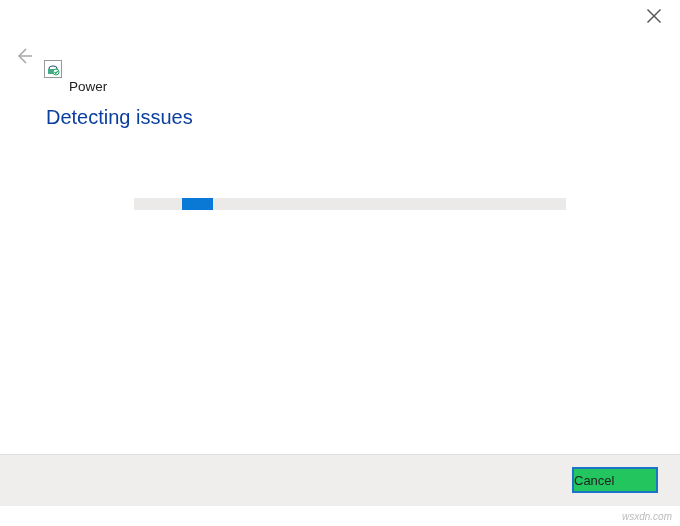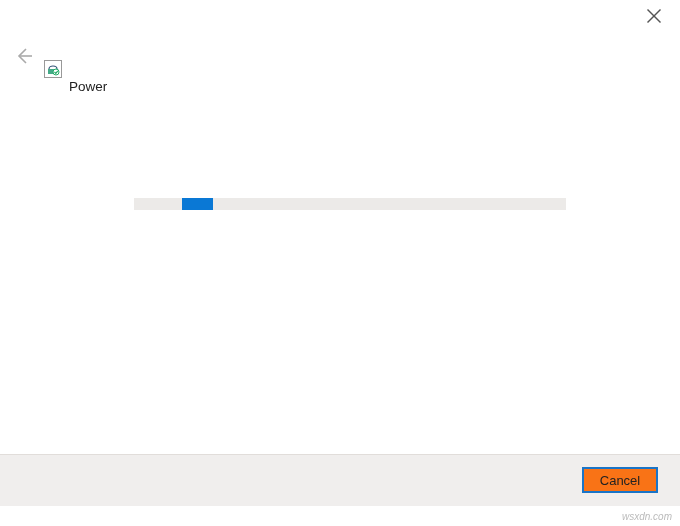--- a/index.html
+++ b/index.html
@@ -79,28 +79,28 @@
     .footer {
       position: absolute;
       bottom: 20px; left: 0; right: 0;
       height: 52px;
       background: #f0eeed;
       border-top: 1px solid #e1ddda;
     }
     .cancel-btn {
       position: absolute;
       right: 22px; top: 12px;
-      width: 76px; height: 26px;
-      background: #f97316;
+      width: 86px; height: 26px;
+      background: #22c55e;
       border: 2px solid #1a74c7;
       font-size: 13px;
       color: #222;
       cursor: pointer;
       font-family: inherit;
-      text-align: center;
+      text-align: left;
     }
     .watermark {
       position: absolute;
       bottom: 4px; right: 8px;
       font-size: 10px;
       color: #bbb;
       font-style: italic;
     }
   </style>
 </head>
@@ -128,20 +128,21 @@
         <rect x="0.5" y="0.5" width="15" height="15" fill="#fff" stroke="none"></rect>
         <rect x="3" y="8" width="10" height="5" fill="#4a8"></rect>
         <path d="M4 8 C4 4 12 4 12 8" fill="none" stroke="#357" stroke-width="1.2"></path>
         <circle cx="11" cy="11" r="3" fill="#fff" stroke="#2a6" stroke-width="1"></circle>
         <path d="M9.5 11 L10.8 12.3 L12.8 9.8" fill="none" stroke="#2a6" stroke-width="1.2"></path>
       </svg>
     </span>
     <span class="breadcrumb-text">Power</span>
   </div>
 
+  <div class="heading">Detecting issues</div>
 
   <div class="pbar">
     <div class="pbar-blk"></div>
   </div>
 
 </div>
 
 <div class="footer">
   <button class="cancel-btn">Cancel</button>
 </div>

